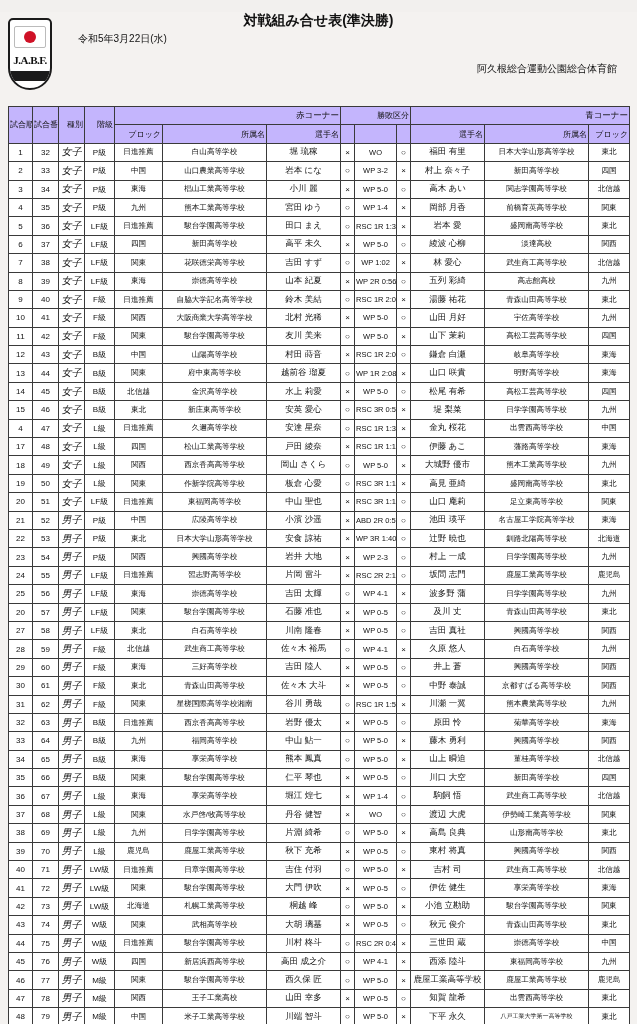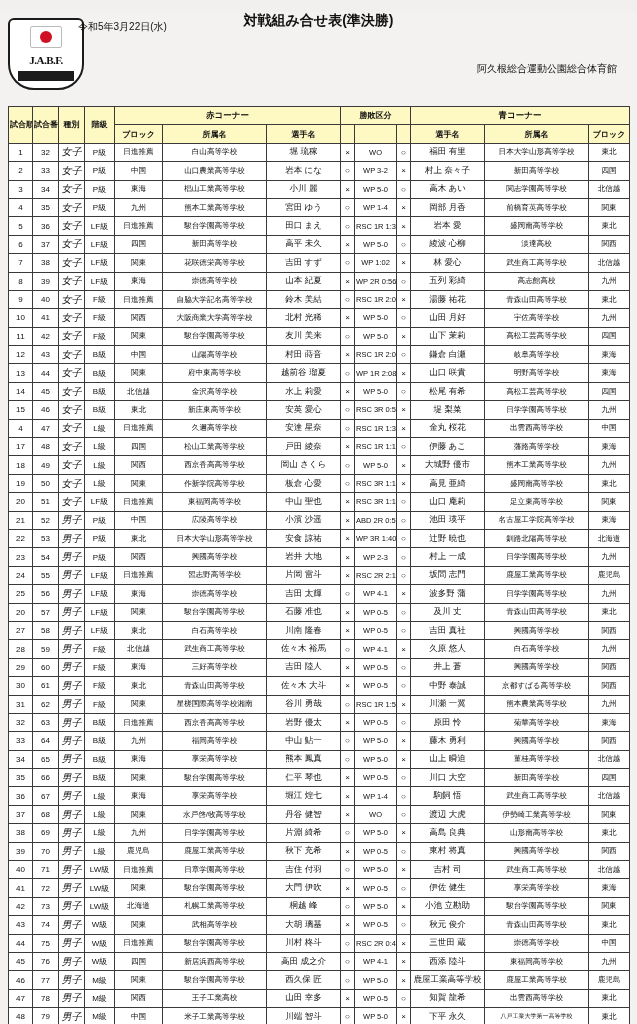--- a/index.html
+++ b/index.html
@@ -17,21 +17,21 @@
     padding:0;
     box-sizing:border-box;
   }
   
   .header{
     position:relative;
     height:92px;
   }
   .logo{
     position:absolute;left:8px;top:6px;
-    width:76px;height:72px;
+    width:44px;height:72px;
     background:#fff;
     border:2px solid #1b1b1b;
     border-radius:6px 6px 26px 26px;
     box-sizing:border-box;
     display:flex;flex-direction:column;align-items:center;justify-content:flex-start;
     padding-top:4px;
     overflow:hidden;
   }
   .logo .flag{
     width:30px;height:20px;background:#fff;border:1px solid #bbb;
@@ -43,21 +43,21 @@
     background:#cf1126;border-radius:50%;
   }
   .logo .txt{
     font-size:11px;font-weight:bold;letter-spacing:-0.5px;margin-top:6px;color:#111;
     font-family:"Liberation Serif",serif;
   }
   .logo .bar{
     width:56px;height:10px;background:#1b1b1b;margin-top:5px;
   }
   .dateline{
-    position:absolute;left:78px;top:8px;
+    position:absolute;left:78px;top:20px;
     font-size:10px;
   }
   .title1{
     text-align:center;font-size:14px;font-weight:bold;padding-top:26px;
     letter-spacing:0.5px;
   }
   .subline{
     position:absolute;right:20px;top:50px;font-size:10px;
   }
   .title2{
@@ -77,22 +77,23 @@
     padding:0 1px;
     text-align:center;
     vertical-align:middle;
     height:17.4px;
     overflow:hidden;
     white-space:nowrap;
     font-weight:normal;
   }
   thead th{
     font-size:8px;
-    font-weight:bold;
-    background:#fef9c3;
+    font-weight:normal;
+    background:#c4b5fd;
+    text-align:right;
   }
   .hdr-red{font-size:8.5px;}
   .hdr-blue{font-size:8.5px;margin-left:6px;}
   
   col.c-no{width:24px;}
   col.c-ban{width:26px;}
   col.c-sex{width:26px;}
   col.c-kai{width:30px;}
   col.c-rblock{width:48px;}
   col.c-rteam{width:104px;}

